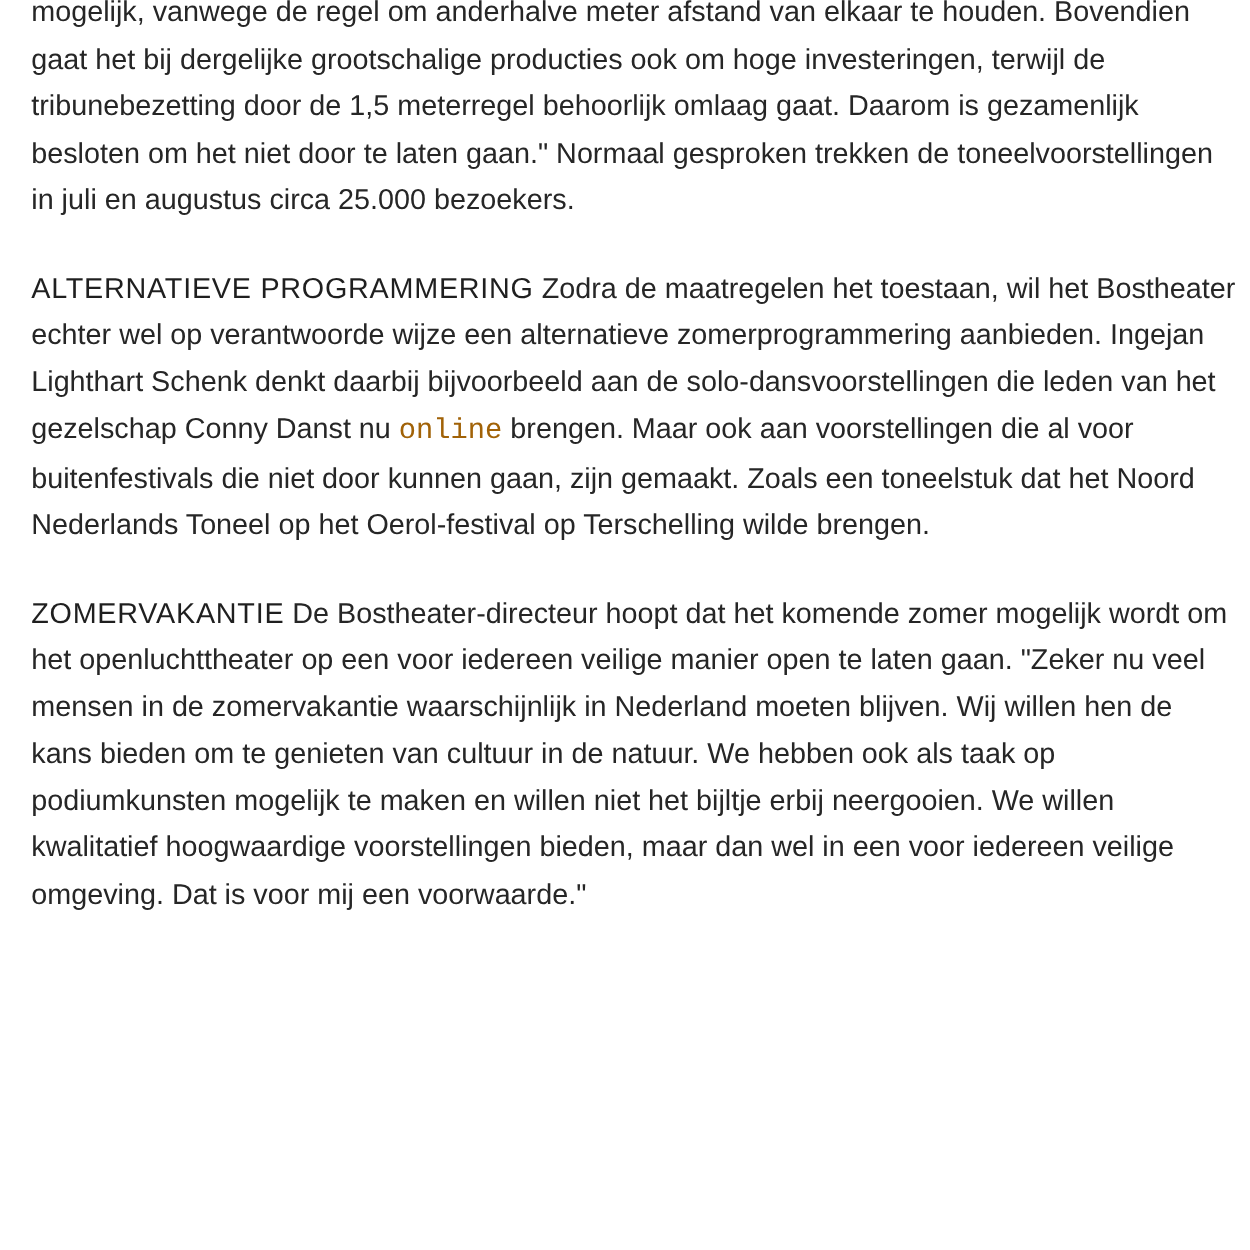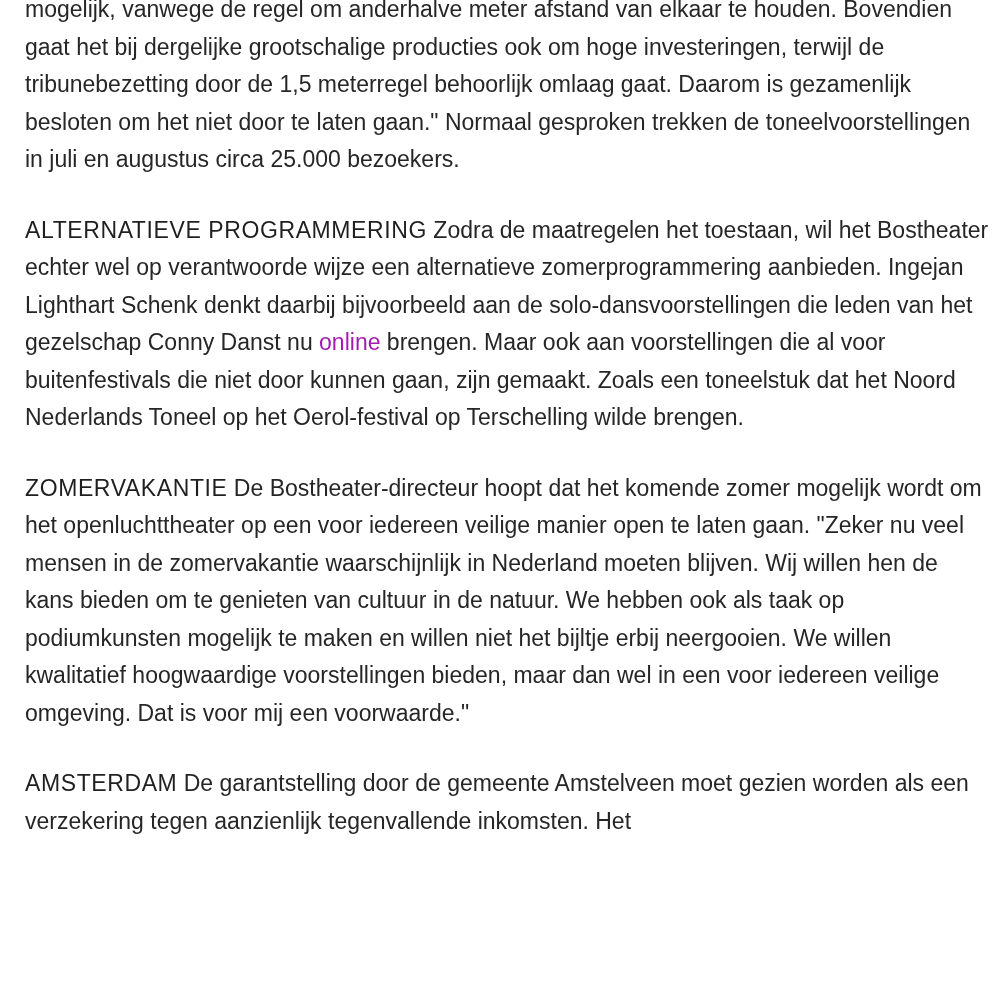--- a/index.html
+++ b/index.html
@@ -25,39 +25,37 @@
     color: #262626;
     margin: 0 0 33px 0;
     text-align: left;
   }
   .kicker {
     font-weight: 400;
     letter-spacing: 0.6px;
     color: #1f1f1f;
   }
   a.inline-link {
-    color: #a21caf;
+    color: #a16207;
     text-decoration: none;
     cursor: pointer;
+    font-family: Liberation Mono, monospace;
   }
 </style>
 </head>
 <body>
 
 <article class="article">
 
   <p>
     <span>mogelijk, vanwege de regel om anderhalve meter afstand van elkaar te houden. Bovendien gaat het bij dergelijke grootschalige producties ook om hoge investeringen, terwijl de tribunebezetting door de 1,5 meterregel behoorlijk omlaag gaat. Daarom is gezamenlijk besloten om het niet door te laten gaan." Normaal gesproken trekken de toneelvoorstellingen in juli en augustus circa 25.000 bezoekers.</span>
   </p>
 
   <p>
     <span class="kicker">ALTERNATIEVE PROGRAMMERING</span><span> Zodra de maatregelen het toestaan, wil het Bostheater echter wel op verantwoorde wijze een alternatieve zomerprogrammering aanbieden. Ingejan Lighthart Schenk denkt daarbij bijvoorbeeld aan de solo-dansvoorstellingen die leden van het gezelschap Conny Danst nu </span><a class="inline-link" href="#">online</a><span> brengen. Maar ook aan voorstellingen die al voor buitenfestivals die niet door kunnen gaan, zijn gemaakt. Zoals een toneelstuk dat het Noord Nederlands Toneel op het Oerol-festival op Terschelling wilde brengen.</span>
   </p>
 
   <p>
     <span class="kicker">ZOMERVAKANTIE</span><span> De Bostheater-directeur hoopt dat het komende zomer mogelijk wordt om het openluchttheater op een voor iedereen veilige manier open te laten gaan. "Zeker nu veel mensen in de zomervakantie waarschijnlijk in Nederland moeten blijven. Wij willen hen de kans bieden om te genieten van cultuur in de natuur. We hebben ook als taak op podiumkunsten mogelijk te maken en willen niet het bijltje erbij neergooien. We willen kwalitatief hoogwaardige voorstellingen bieden, maar dan wel in een voor iedereen veilige omgeving. Dat is voor mij een voorwaarde."</span>
   </p>
 
-  <p>
-    <span class="kicker">AMSTERDAM</span><span> De garantstelling door de gemeente Amstelveen moet gezien worden als een verzekering tegen aanzienlijk tegenvallende inkomsten. Het</span>
-  </p>
 
 </article>
 
 </body></html>

